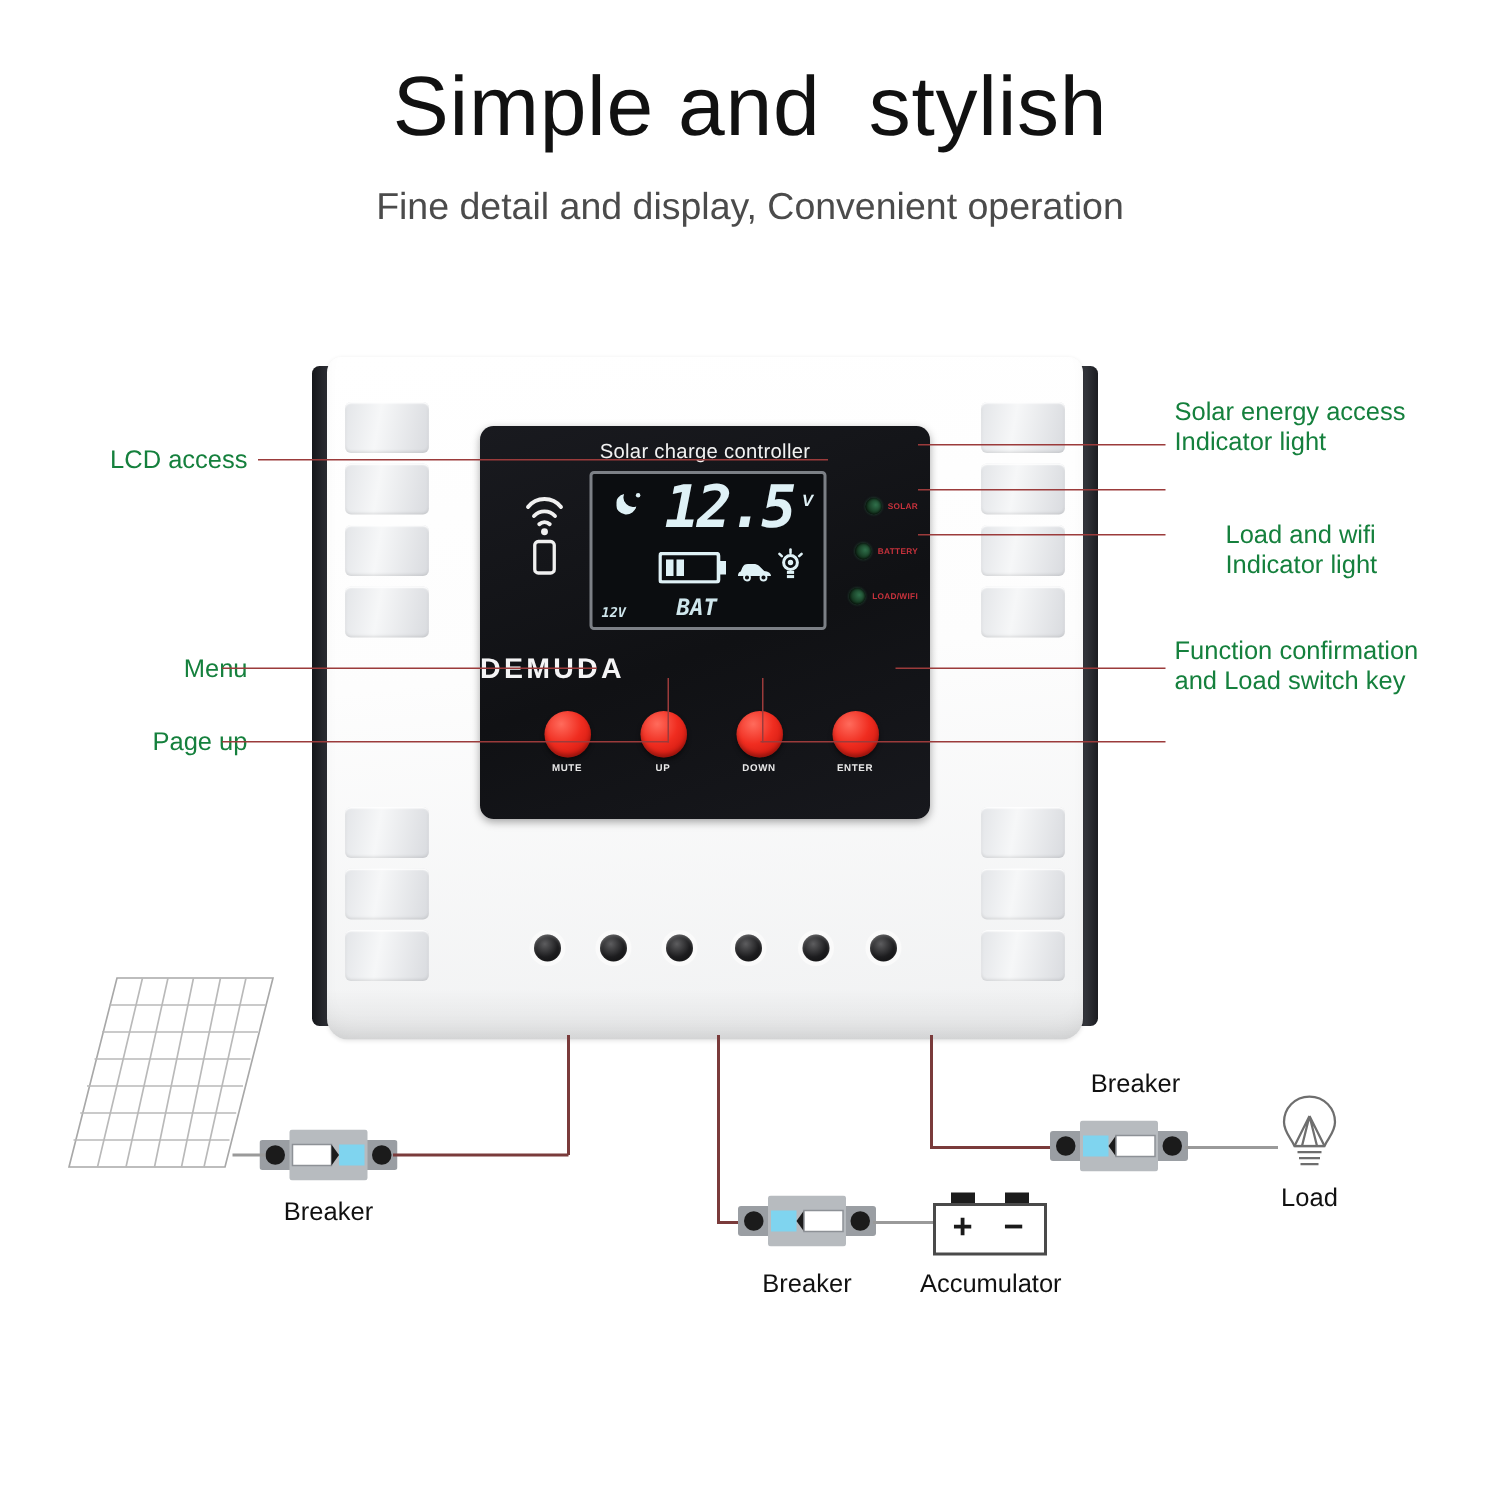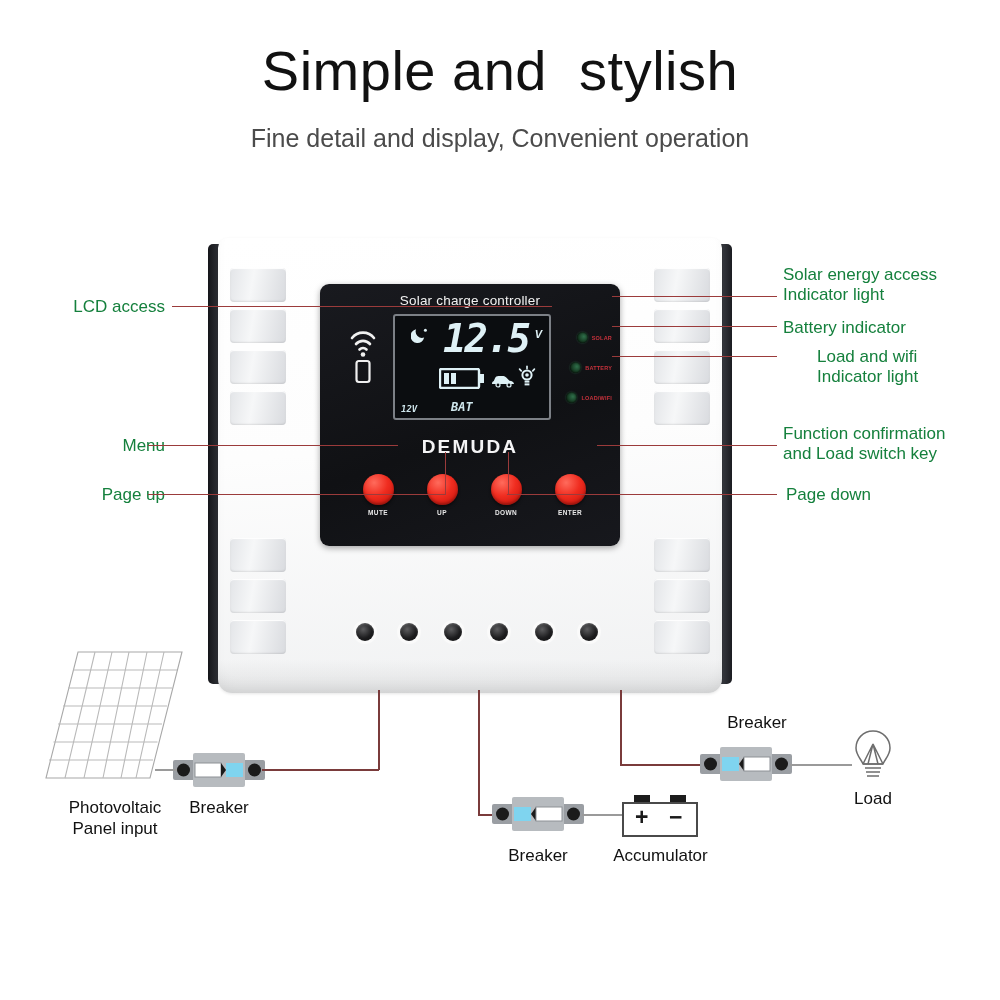--- a/index.html
+++ b/index.html
@@ -87,41 +87,41 @@
   .lcd-volt {
     position: absolute; left: 48px; top: 3px; width: 84px; text-align: right;
     color: #dff1f6; font-size: 39px; line-height: 40px; font-weight: 700;
     font-family: "DejaVu Sans Mono", monospace; letter-spacing: -2px;
   }
   .lcd-voltunit { position: absolute; right: 7px; top: 12px; color: #dff1f6; font-size: 11px; font-weight: 700; }
   .lcd-batt { position: absolute; left: 44px; top: 52px; width: 46px; height: 21px; }
   .lcd-car  { position: absolute; left: 96px; top: 58px; width: 24px; height: 14px; }
   .lcd-bulb { position: absolute; left: 122px; top: 49px; width: 20px; height: 22px; }
   .lcd-12v { position: absolute; left: 6px; bottom: 4px; color: #cfe6ec; font-size: 9px; font-weight: 700; font-family:"DejaVu Sans Mono",monospace; }
-  .lcd-bat { position: absolute; left: 56px; bottom: 4px; color: #cfe6ec; font-size: 12px; font-weight: 700; font-family:"DejaVu Sans Mono",monospace; }
+  .lcd-bat { position: absolute; left: 56px; bottom: 4px; color: #cfe6ec; font-size: 15px; font-weight: 700; font-family:"DejaVu Sans Mono",monospace; }
 
   
   #wifi-phone { position: absolute; left: 28px; top: 42px; width: 30px; height: 60px; }
 
   
   .led-row { position: absolute; right: 8px; display: flex; align-items: center; gap: 4px; }
   .led {
     width: 11px; height: 11px; border-radius: 50%;
     background: radial-gradient(circle at 62% 42%, #2f6f4a 0%, #14351f 62%, #0a1a10 100%);
     box-shadow: inset 0 0 2px #000, 0 0 2px rgba(80,200,130,.35);
     flex: none;
   }
   .led-label { color: #c8323c; font-size: 5.5px; letter-spacing: .2px; white-space: nowrap; font-weight: 700; }
   #led-solar  { top: 48px; }
   #led-batt   { top: 78px; }
   #led-load   { top: 108px; }
 
   
   #brand {
-    position: absolute; left: 0; right: 0; top: 152px; text-align: center;
+    position: absolute; left: 0; right: 0; top: 152px; 
     color: #f4f4f5; font-size: 19px; font-weight: 700; letter-spacing: 2.2px;
   }
 
   
   .btn-wrap { position: absolute; top: 190px; width: 44px; text-align: center; }
   .btn {
     width: 31px; height: 31px; margin: 0 auto; border-radius: 50%;
     background: radial-gradient(circle at 36% 28%, #ff6b5c 0%, #f02d20 45%, #c00f08 100%);
     box-shadow: 0 2px 3px rgba(0,0,0,.5), inset 0 -2px 3px rgba(0,0,0,.3);
   }
@@ -317,48 +317,44 @@
 
   <div class="ann left" style="left:20px; top:436px; width:145px;">Menu</div>
   <div class="leader h" style="left:148px; top:445px; width:250px;"></div>
 
   <div class="ann left" style="left:20px; top:485px; width:145px;">Page up</div>
   <div class="leader h" style="left:148px; top:494px; width:298px;"></div>
   <div class="leader v" style="left:445px; top:452px; height:43px;"></div>
 
   <div class="leader v" style="left:508px; top:452px; height:43px;"></div>
   <div class="leader h" style="left:507px; top:494px; width:270px;"></div>
-  <div class="ann right" style="left:786px; top:485px; width:210px;">Page down</div>
 
   <div class="leader h" style="left:612px; top:296px; width:165px;"></div>
   <div class="ann right" style="left:783px; top:265px; width:215px;">Solar energy access
 Indicator light</div>
 
   <div class="leader h" style="left:612px; top:326px; width:165px;"></div>
-  <div class="ann right" style="left:783px; top:318px; width:215px;">Battery indicator</div>
 
   <div class="leader h" style="left:612px; top:356px; width:165px;"></div>
   <div class="ann right" style="left:783px; top:347px; width:215px;margin-left:34px;">Load and wifi
 Indicator light</div>
 
   <div class="leader h" style="left:597px; top:445px; width:180px;"></div>
   <div class="ann right" style="left:783px; top:424px; width:218px;">Function confirmation
 and Load switch key</div>
 
   <div id="solar-panel">
     <svg viewBox="0 0 140 130" width="140" height="130">
       <g stroke="#b9b9b9" stroke-width="1.1" fill="none">
         <path d="M34 2 L138 2 L106 128 L2 128 Z" stroke="#a8a8a8"></path>
         <path d="M51 2 L21 128 M68 2 L40 128 M85 2 L59 128 M103 2 L77 128 M120 2 L92 128"></path>
         <path d="M29 20 L133 20 M24 38 L128 38 M19 56 L123 56 M14 74 L118 74 M9.5 92 L113.5 92 M5 110 L109 110"></path>
       </g>
     </svg>
   </div>
-  <div class="dlabel" style="left:20px; top:797px; width:190px;">Photovoltaic
-Panel input</div>
 
   <div class="breaker" style="left:173px; top:753px;">
     <svg viewBox="0 0 92 34" width="92" height="34">
       <rect x="0" y="7" width="92" height="20" rx="2" fill="#9a9ea3"></rect>
       <rect x="20" y="0" width="52" height="34" rx="2" fill="#b7bbbf"></rect>
       <rect x="22" y="10" width="26" height="14" fill="#ffffff" stroke="#8d9196" stroke-width="1"></rect>
       <path d="M48 10 l5 7 l-5 7 z" fill="#1b1b1b"></path>
       <rect x="53" y="10" width="17" height="14" fill="#7fd4ef"></rect>
       <circle cx="10.5" cy="17" r="6.5" fill="#1b1b1b"></circle>
       <circle cx="81.5" cy="17" r="6.5" fill="#1b1b1b"></circle>

